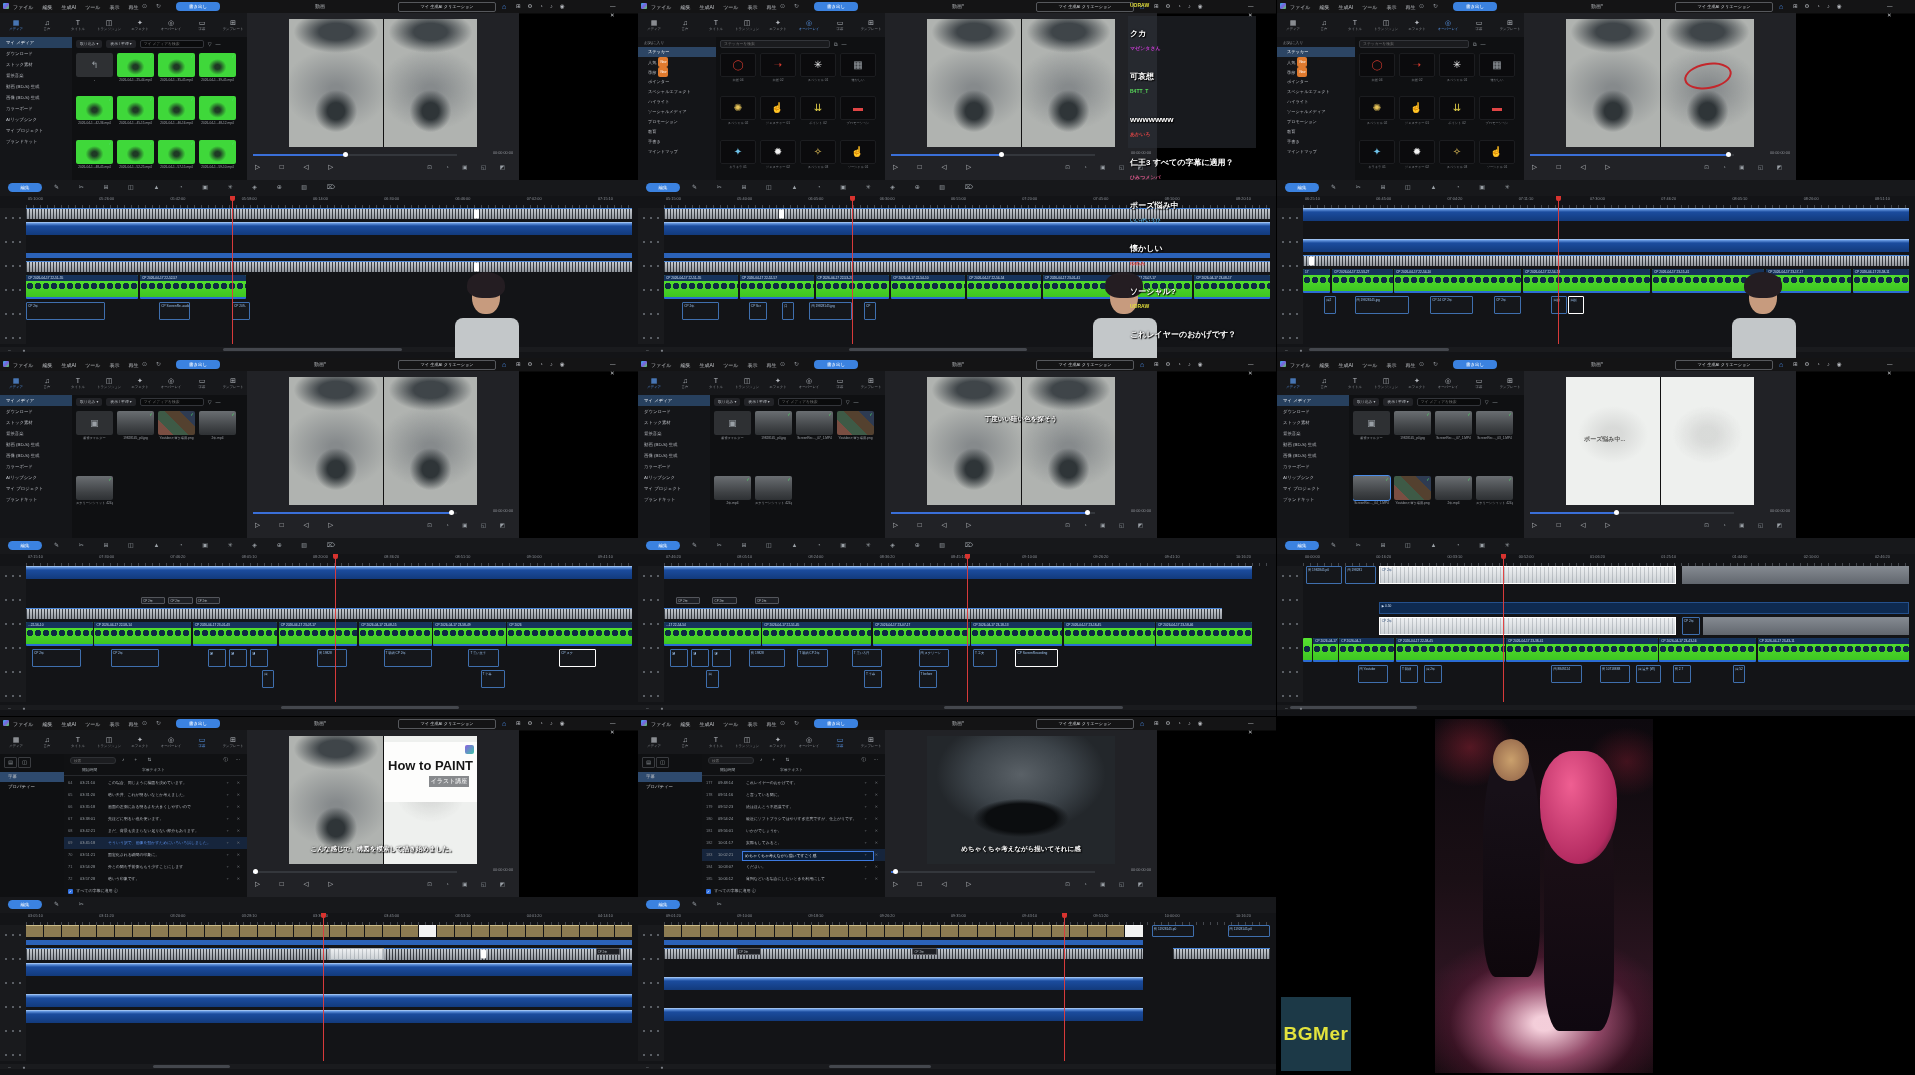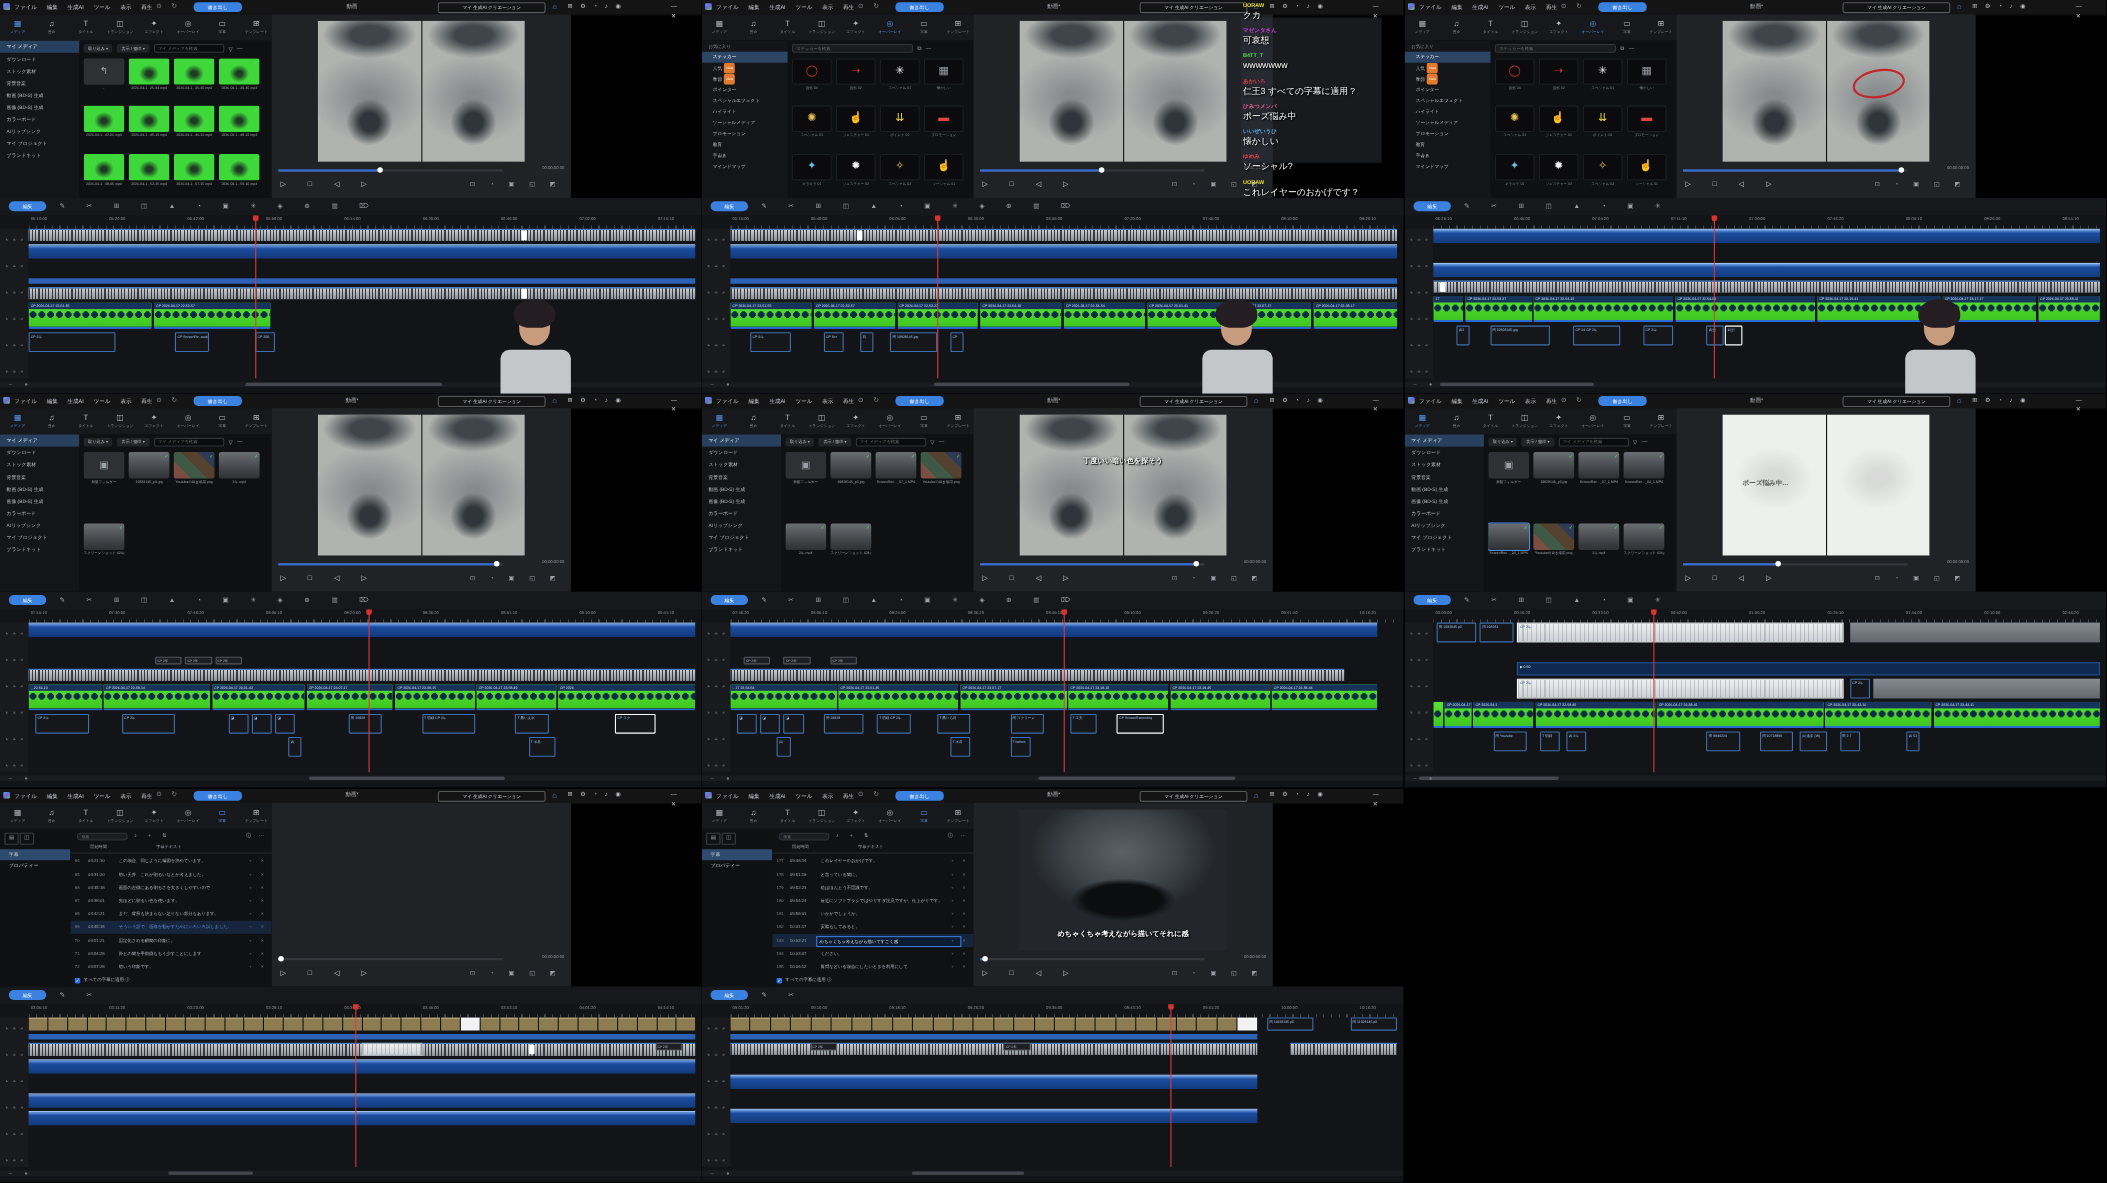--- a/index.html
+++ b/index.html
@@ -109,21 +109,21 @@
   .seek .sfill{position:absolute;left:0;top:0;height:2px;background:#3a6fd8;}
   .seek .sdot{position:absolute;top:-2px;width:5px;height:5px;border-radius:50%;background:#fff;}
   .tcode{position:absolute;right:6px;top:138px;font-size:3.8px;color:#8e9298;}
   .transport{position:absolute;left:8px;top:150px;font-size:6.5px;color:#c7cacd;letter-spacing:9px;}
   .pv-icons{position:absolute;right:8px;top:151px;font-size:5.5px;color:#9aa0a6;letter-spacing:6px;}
   
   .chat{position:absolute;left:488px;top:2px;width:148px;z-index:5;}
   .chat .backdrop{position:absolute;left:2px;top:14px;width:128px;height:132px;background:rgba(44,48,54,.55);}
   .cmsg{position:relative;margin:0 0 6px 4px;}
   .cname{display:block;font-size:5px;font-weight:bold;line-height:7px;}
-  .ctext{display:block;font-size:8px;font-weight:normal;color:#fff;line-height:10px;text-shadow:1px 1px 1px #000,0 0 2px #000;white-space:nowrap;}
+  .ctext{display:block;font-size:8px;font-weight:bold;color:#fff;line-height:10px;text-shadow:1px 1px 1px #000,0 0 2px #000;white-space:nowrap;margin-top:20px;}
   
   .timeline{position:absolute;left:0;top:180px;width:638px;height:178px;background:#131417;}
   .tl-bar{position:absolute;left:0;top:0;width:638px;height:16px;background:#17181b;}
   .tl-pill{position:absolute;left:8px;top:3px;width:34px;height:9px;border-radius:5px;background:#3b82e0;color:#fff;font-size:4.4px;text-align:center;line-height:9px;}
   .tl-ics{position:absolute;left:54px;top:3px;font-size:6px;color:#9aa0a6;letter-spacing:9px;white-space:nowrap;}
   .ruler{position:absolute;left:26px;top:16px;width:606px;height:12px;
      background-image:repeating-linear-gradient(90deg,#43464c 0 1px,rgba(0,0,0,0) 1px 7px);
      background-size:100% 3px;background-position:0 100%;background-repeat:no-repeat;}
   .rlab{position:absolute;top:1px;font-size:3.8px;color:#8b9097;white-space:nowrap;}
   .tracks{position:absolute;left:26px;top:28px;width:606px;height:136px;}
@@ -174,20 +174,29 @@
   .fig1{left:22%;top:7%;width:26%;height:66%;background:linear-gradient(#171018 20%,#0e070c);}
   .fig1:before{content:"";position:absolute;left:18%;top:-2%;width:64%;height:18%;border-radius:50%;background:radial-gradient(#caa06c,#8d5f46);}
   .fig2{left:50%;top:12%;width:32%;height:76%;background:linear-gradient(#1b0f16 30%,#0f0810);}
   .fig2:before{content:"";position:absolute;left:-6%;top:-4%;width:110%;height:42%;border-radius:50% 50% 60% 60%;background:radial-gradient(ellipse at 40% 30%,#ef5f92,#b32a60 70%,rgba(0,0,0,0));}
 </style>
 </head>
 <body>
 
 <div id="screen">
 
+  <div class="cell bgm" id="bgm-cell" style="left:1277px;top:717px;">
+    <div class="bgmer" style="background:#1c3947;">
+      <span>BGMer</span>
+    </div>
+    <div class="artwork">
+      <div class="fig fig1"></div>
+      <div class="fig fig2"></div>
+    </div>
+  </div>
 
   <div class="cell editor" style="left: 0px; top: 0px;">
     <div class="menubar">
       <span class="logo"></span>
       <span class="menus">
           <span class="menu-item">ファイル</span>
           <span class="menu-item">編集</span>
           <span class="menu-item">生成AI</span>
           <span class="menu-item">ツール</span>
           <span class="menu-item">表示</span>
@@ -1810,20 +1819,30 @@
             <span>ⓘ</span>
           </div>
         </div>
       <div class="sub-strip">
             <i style="left: 4px;">▤</i>
             <i style="left: 18px;">◫</i>
           </div>
         </div>
 
       <div class="preview">
+        <div class="pv">
+            <div class="pg pg-gray"></div>
+            <div class="pg pg-white"></div>
+            <div class="card">
+              <span class="cico"></span>
+              <span class="c1">How to PAINT</span>
+              <span class="c2">イラスト講座</span>
+            </div>
+            <div class="pv-cap cap-bottom">こんな感じで、構図を模索して描き始めました。</div>
+          </div>
         <div class="seek">
           <span class="sfill" style="width: 2.04px;"></span>
           <span class="sdot" style="left: 0.04px;"></span>
         </div>
         <span class="tcode">00:00:00:00</span>
         <span class="transport">▷ □ ◁ ▷</span>
         <span class="pv-icons">⊡ ◔ ▣ ◱ ◩</span>
       </div>
     </div>
 

